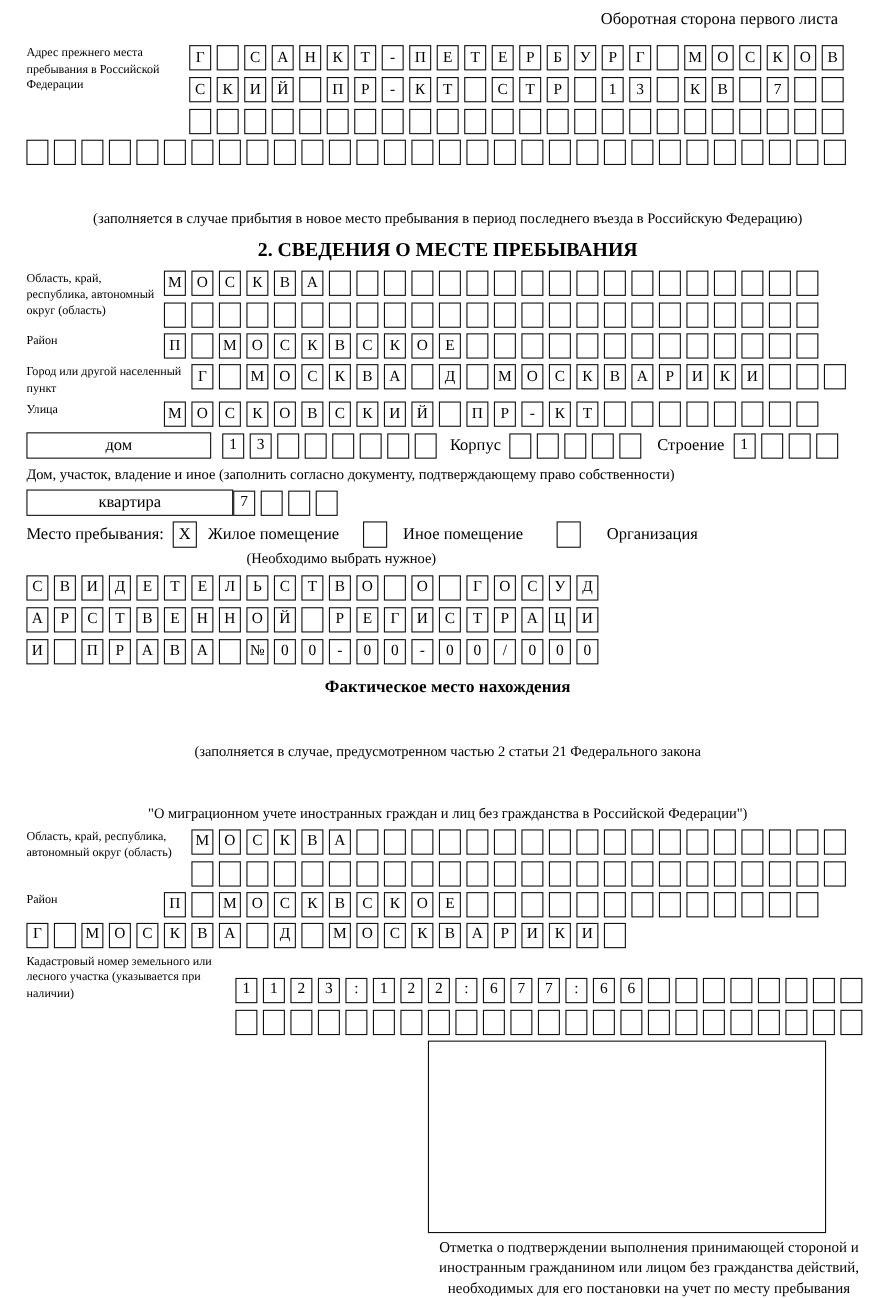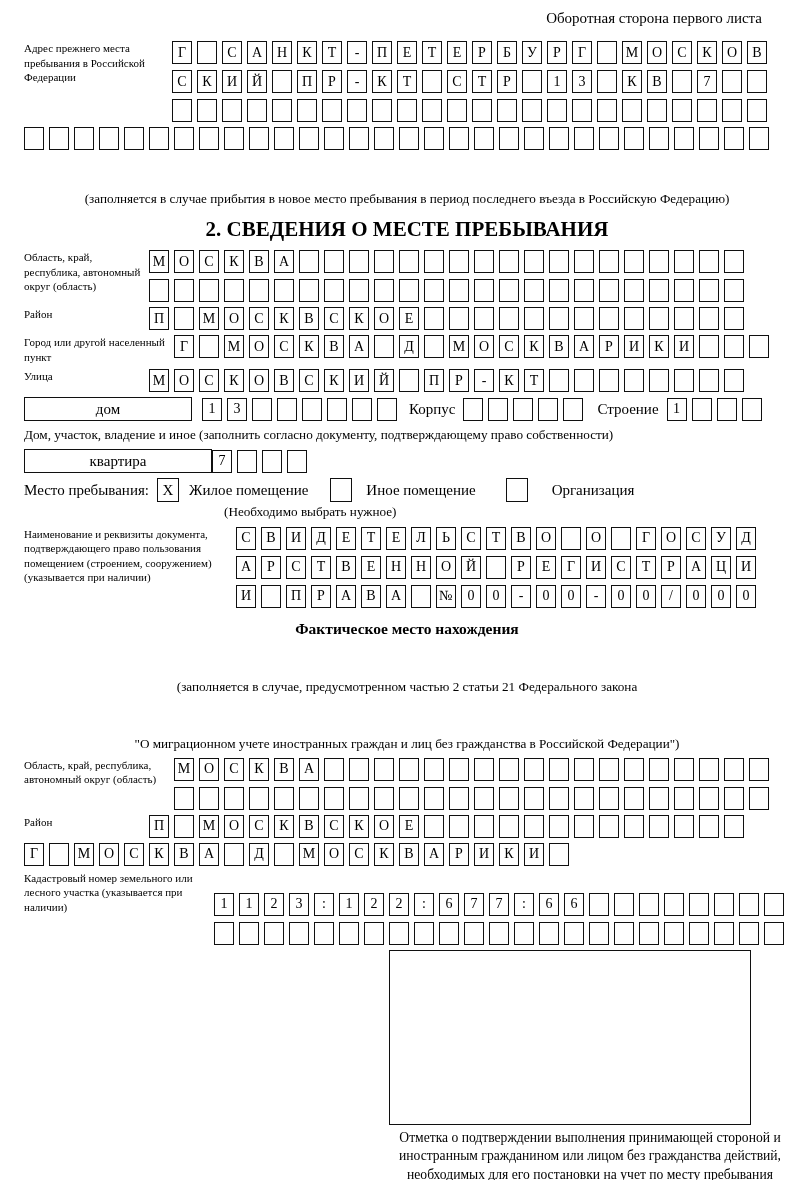--- a/index.html
+++ b/index.html
@@ -14,21 +14,21 @@
   .lbl{font-size:11px;line-height:1.32;flex-shrink:0;}
   .cells{display:flex;gap:5px;flex-wrap:nowrap;}
   .cellcol{display:flex;flex-direction:column;gap:6px;}
   .cell{
     display:inline-flex;width:20px;height:23px;box-sizing:border-box;
     border:1.6px solid #101010;align-items:center;justify-content:center;
     font-size:14px;font-family:"Liberation Serif","DejaVu Serif",serif;flex-shrink:0;
   }
   .caption{font-size:13.2px;line-height:1.3;}
   .caption.center{text-align:center;margin-top:40px;}
-  .sec-title{text-align:center;font-weight:bold;font-size:21px;margin:10px 0 8px 0;}
+  .sec-title{text-align:center;font-weight:bold;font-size:18px;margin:10px 0 8px 0;}
   .sub-title{text-align:center;font-weight:bold;font-size:15.5px;margin:12px 0 6px 0;}
   .namedbox{
     box-sizing:border-box;border:1.6px solid #101010;height:24px;
     display:inline-flex;align-items:center;justify-content:center;
     font-size:15px;flex-shrink:0;
   }
   .inline-lbl{font-size:15px;line-height:24px;white-space:nowrap;}
   .chk{
     width:22px;height:24px;box-sizing:border-box;border:1.6px solid #101010;
     display:inline-flex;align-items:center;justify-content:center;
@@ -358,21 +358,20 @@
     <div class="chk" style="margin-right:10px;">X</div>
     <div class="inline-lbl" style="margin-right:22px;">Жилое помещение</div>
     <div class="chk" style="margin-right:14px;"></div>
     <div class="inline-lbl" style="margin-right:30px;">Иное помещение</div>
     <div class="chk" style="margin-right:24px;"></div>
     <div class="inline-lbl">Организация</div>
   </div>
   <div class="caption" style="margin-left:200px;margin-bottom:6px;">(Необходимо выбрать нужное)</div>
 
   <div class="row">
-    <div class="lbl" style="width:212px;">Наименование и реквизиты документа, подтверждающего право пользования помещением (строением, сооружением) (указывается при наличии)</div>
     <div class="cellcol">
       <div class="cells">
           <span class="cell">С</span>
           <span class="cell">В</span>
           <span class="cell">И</span>
           <span class="cell">Д</span>
           <span class="cell">Е</span>
           <span class="cell">Т</span>
           <span class="cell">Е</span>
           <span class="cell">Л</span>

